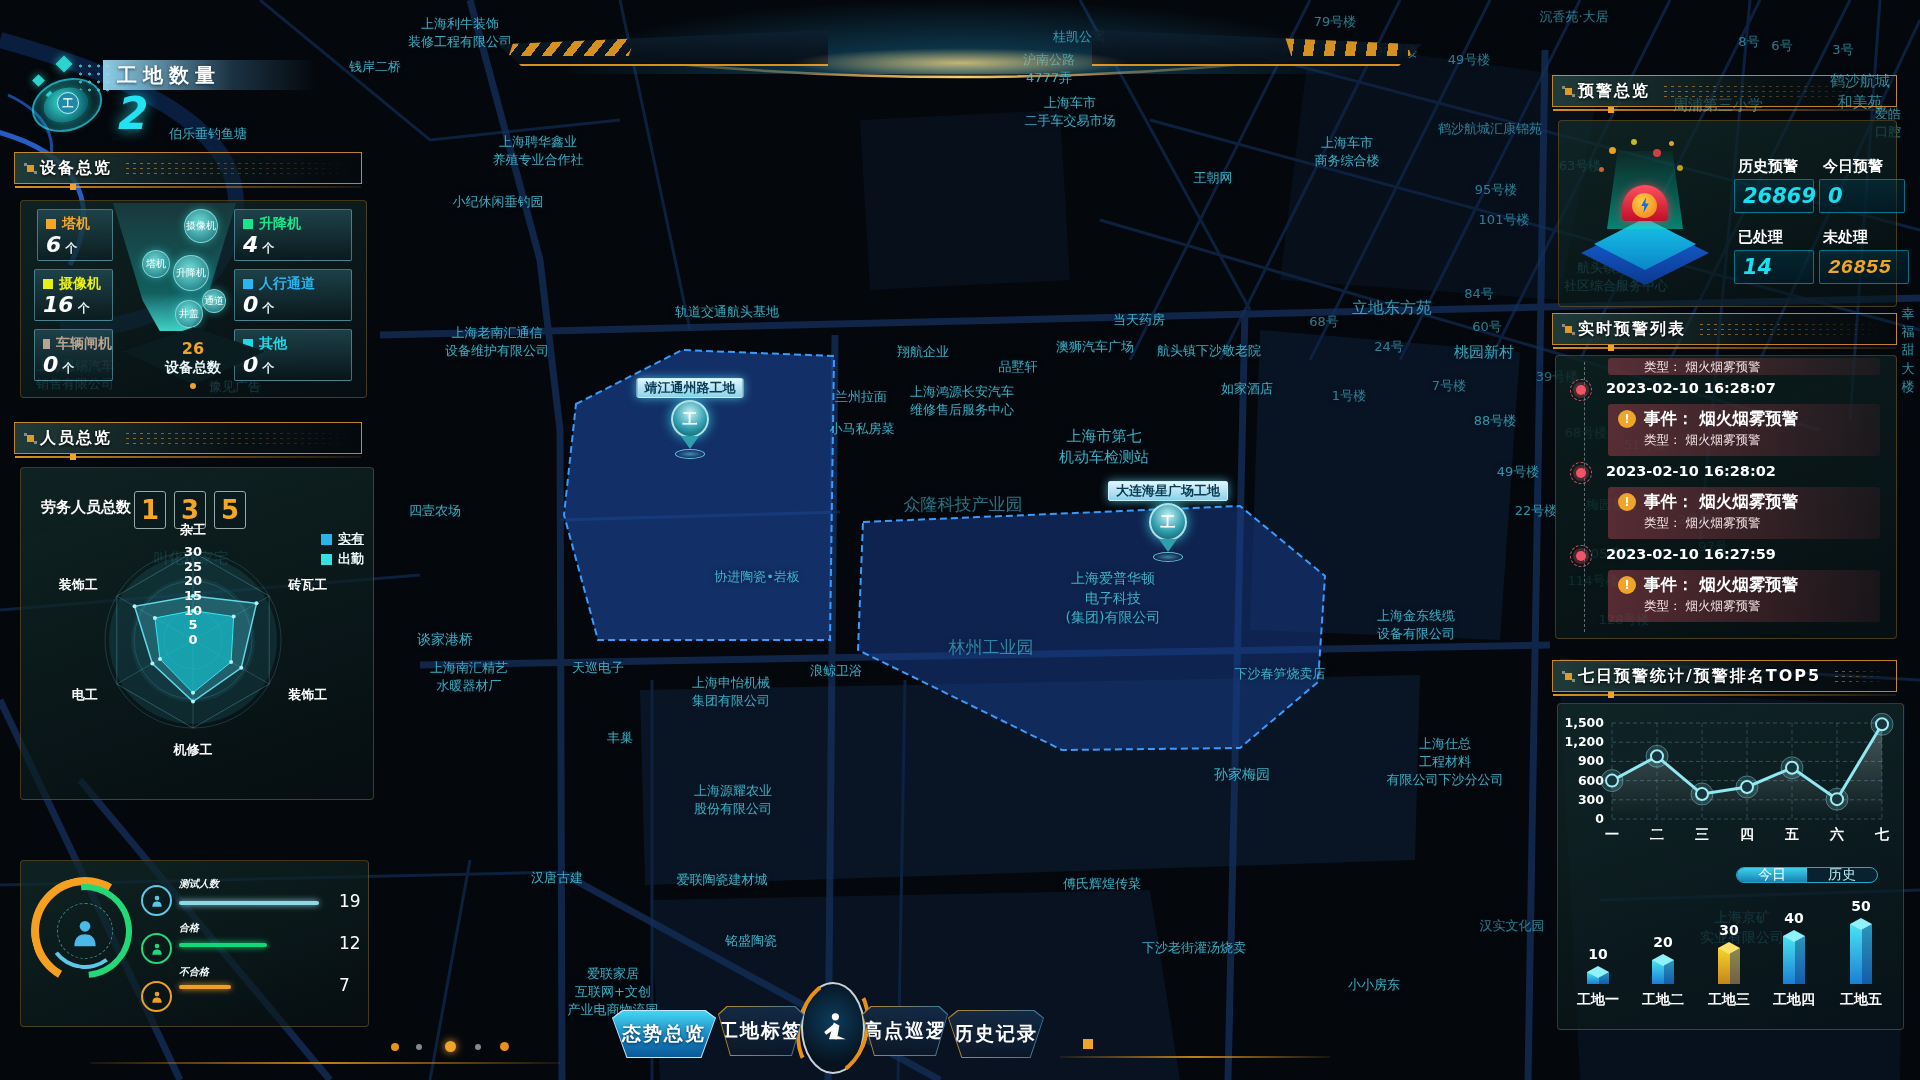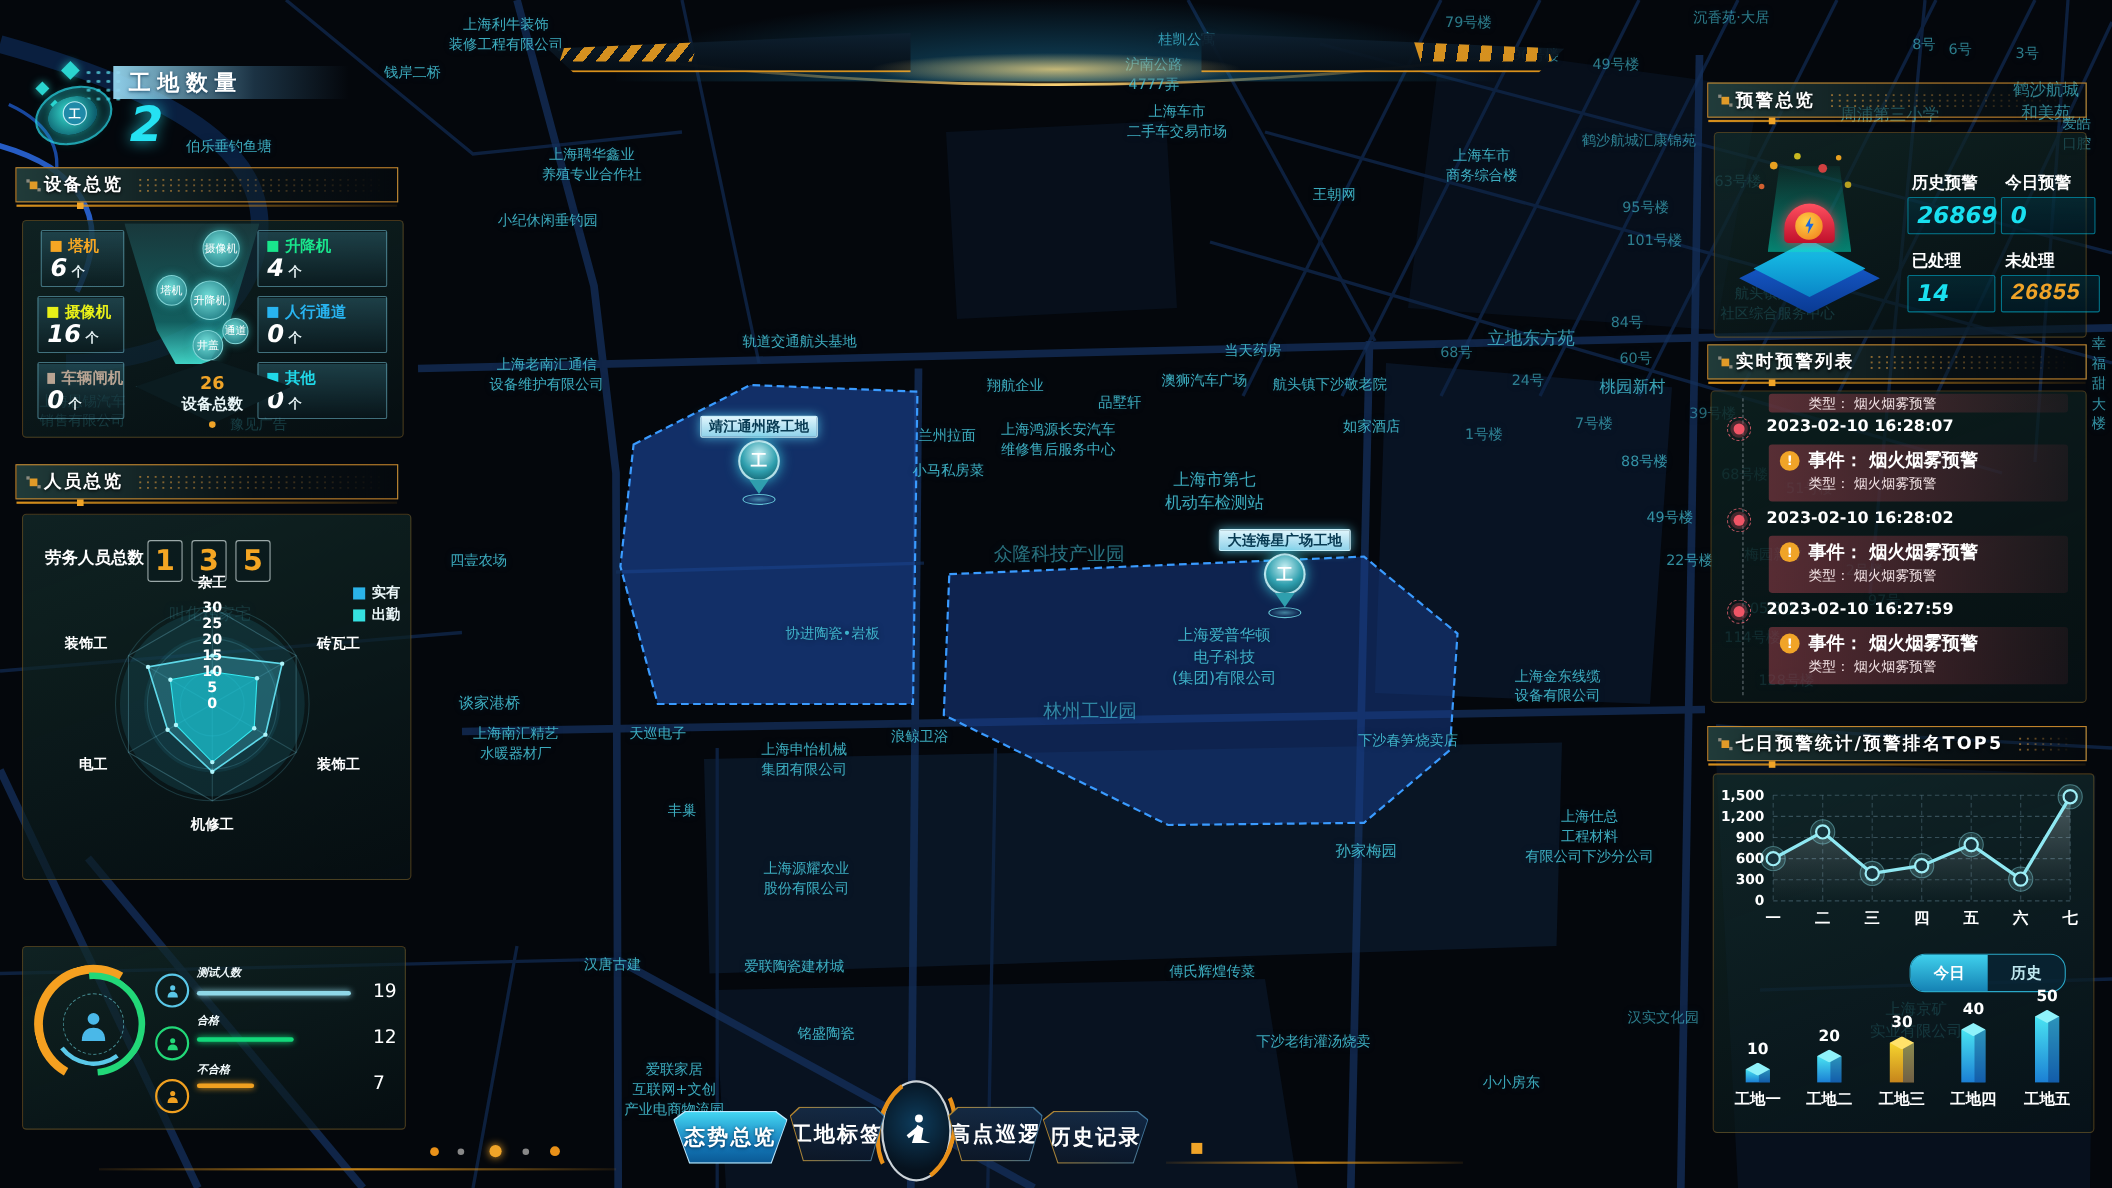--- a/index.html
+++ b/index.html
@@ -159,22 +159,22 @@
   .al-ev{display:flex;align-items:center;gap:8px;margin-left:10px;color:#fff;font-size:16.5px;font-weight:bold;}
   .al-excl{width:18px;height:18px;border-radius:50%;background:#f0a428;color:#fff;font-size:12px;font-weight:bold;
            display:flex;align-items:center;justify-content:center;flex:none;}
   .al-ty{margin-left:36px;color:#f3e3e5;font-size:12.5px;margin-top:2px;}
   #al-partial{overflow:hidden;height:17px;padding-top:0;}
   #al-partial .al-ty{margin-top:1px;}
 
   
   #toggle{position:absolute;display:flex;border:1px solid #2aa8c8;border-radius:14px;overflow:hidden;
           background:rgba(8,40,58,.65);}
-  .toggle-opt{width:70px;height:33px;display:flex;align-items:center;justify-content:center;
-              font-size:14px;font-weight:bold;color:#bfe8f0;cursor:pointer;}
+  .toggle-opt{width:70px;height:14px;display:flex;align-items:center;justify-content:center;
+              font-size:14px;font-weight:normal;color:#bfe8f0;cursor:pointer;}
   .toggle-opt.active{background:linear-gradient(180deg,#3fd0ec,#1582b4);color:#fff;}
   .bar3d{position:absolute;width:22px;}
   .bar-face{position:absolute;left:0;right:0;bottom:0;}
   .bar-shade{position:absolute;right:0;top:0;bottom:0;width:10px;background:rgba(8,50,120,.45);}
   .bar-top{position:absolute;left:0;width:22px;height:12px;clip-path:polygon(50% 0,100% 50%,50% 100%,0 50%);}
   .bar-val{position:absolute;transform:translate(-50%,0);color:#fff;font-size:14px;font-weight:bold;}
   .bar-name{position:absolute;transform:translate(-50%,0);color:#fff;font-size:14px;font-weight:bold;white-space:nowrap;}
 
   
   #nav{position:absolute;inset:0;z-index:6;pointer-events:none;}
@@ -479,21 +479,21 @@
     <div class="ph-orn"></div>
     <div class="ph-title">人员总览</div>
     <div class="ph-dots"></div>
     <div class="ph-underline"></div>
   </div>
   <div class="content-box" id="person-content" style="left:20px;top:467px;width:352px;height:331px;">
     <div id="pp-total-label">劳务人员总数</div>
   <div class="digit-box" style="left: 113px; top: 23px;">1</div>
       <div class="digit-box" style="left: 153px; top: 23px;">3</div>
       <div class="digit-box" style="left: 193px; top: 23px;">5</div>
-      <div class="legend-item" style="left: 300px; top: 62px;">
+      <div class="legend-item" style="left: 300px; top: 62px; text-decoration: underline;">
         <div class="legend-sq" style="background: rgb(43, 179, 232);"></div>
         <span>实有</span>
       </div>
       <div class="legend-item" style="left: 300px; top: 82px;">
         <div class="legend-sq" style="background: rgb(53, 224, 224);"></div>
         <span>出勤</span>
       </div>
       <svg width="340" height="285" style="position: absolute; left: 4px; top: 44px;">
         <circle cx="168" cy="128" r="84" fill="rgba(40,140,160,0.18)"></circle>
         <circle cx="168" cy="128" r="62" fill="rgba(40,150,170,0.12)"></circle>

